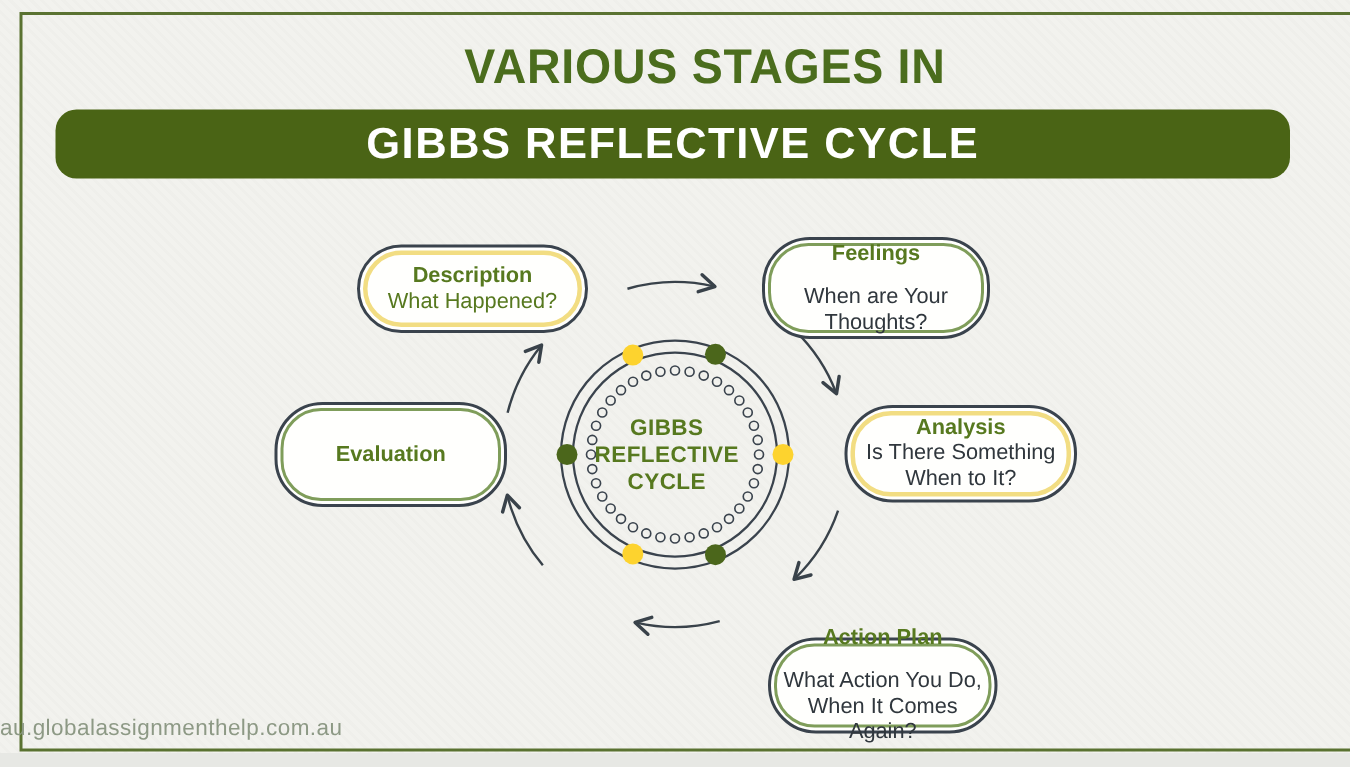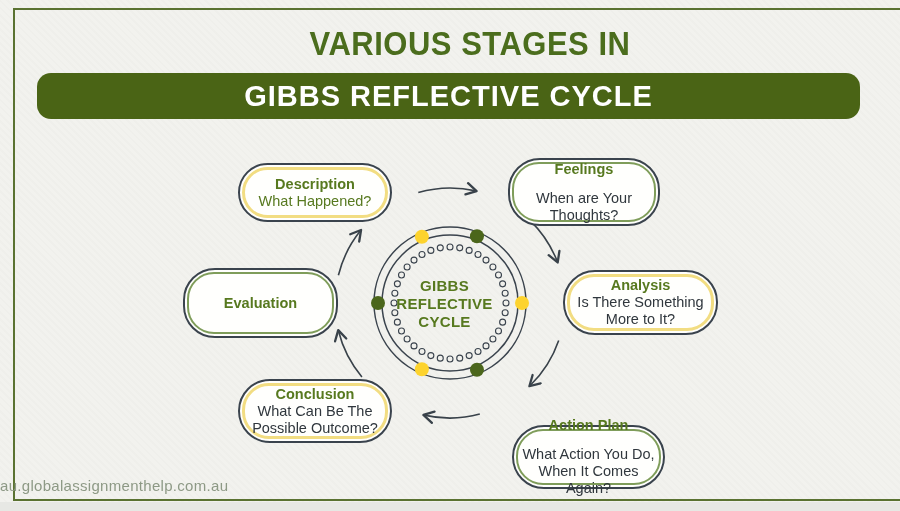--- a/index.html
+++ b/index.html
@@ -131,39 +131,32 @@
       <div class="stage-title">Feelings</div>
       <div class="stage-body">When are Your
 Thoughts?</div>
     </div>
   </div>
 
   <div class="stage st-analysis">
     <div class="stage-inner yellow">
       <div class="stage-title">Analysis</div>
       <div class="stage-body">Is There Something
-More to It?</div>
+When to It?</div>
     </div>
   </div>
 
   <div class="stage st-actionplan">
     <div class="stage-inner green">
       <div class="stage-title">Action Plan</div>
       <div class="stage-body">What Action You Do,
 When It Comes Again?</div>
     </div>
   </div>
 
-  <div class="stage st-conclusion">
-    <div class="stage-inner yellow">
-      <div class="stage-title">Conclusion</div>
-      <div class="stage-body">What Can Be The
-Possible Outcome?</div>
-    </div>
-  </div>
 
   <div class="stage st-evaluation">
     <div class="stage-inner green">
       <div class="stage-title">Evaluation</div>
     </div>
   </div>
 
   <div class="footer">au.globalassignmenthelp.com.au</div>
 
   <div class="bottom-strip"></div>

